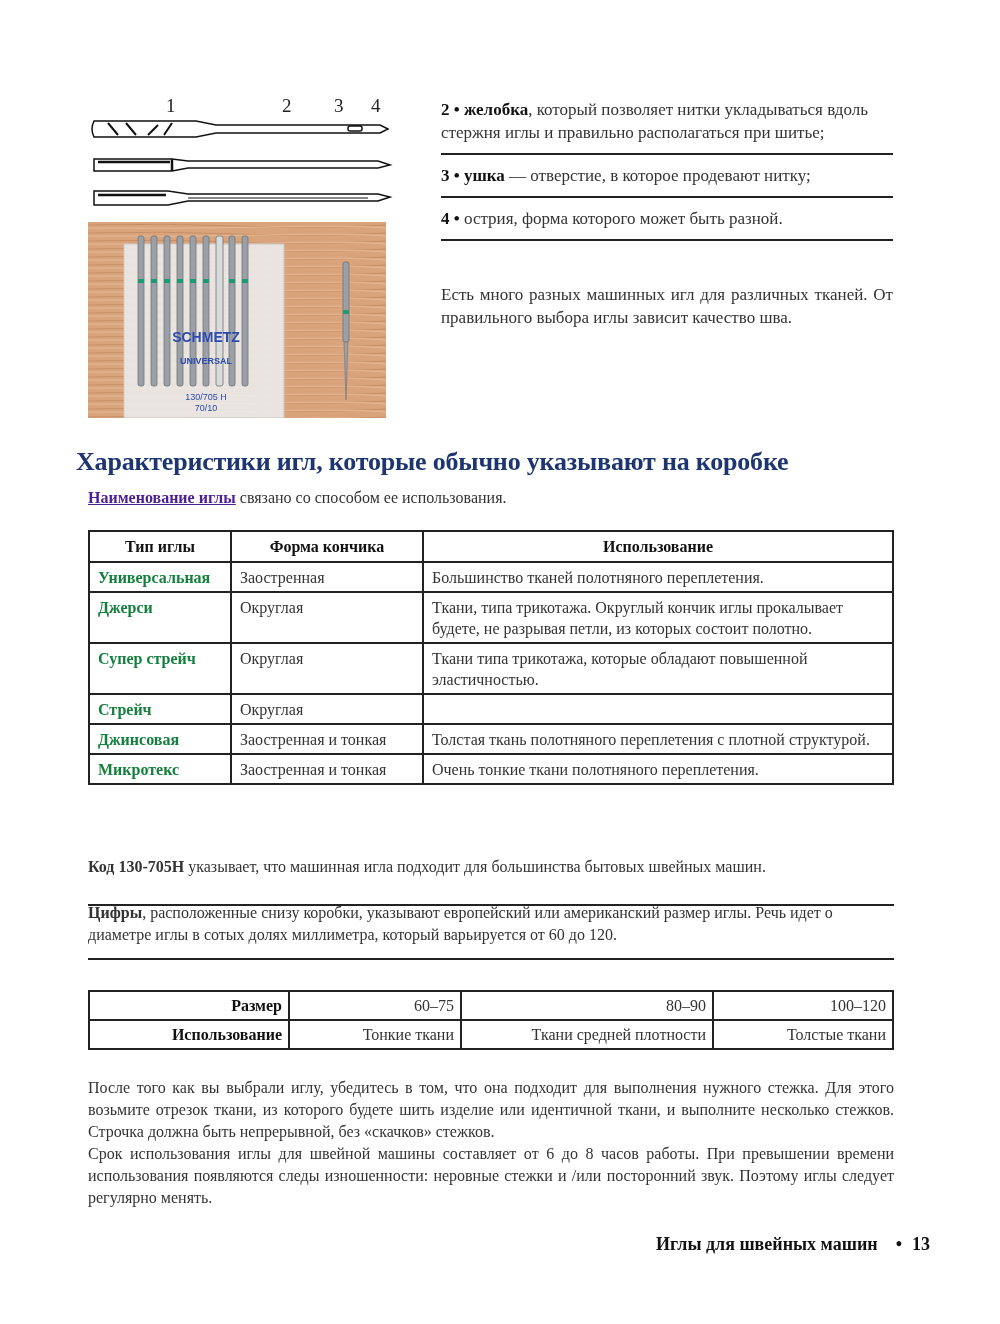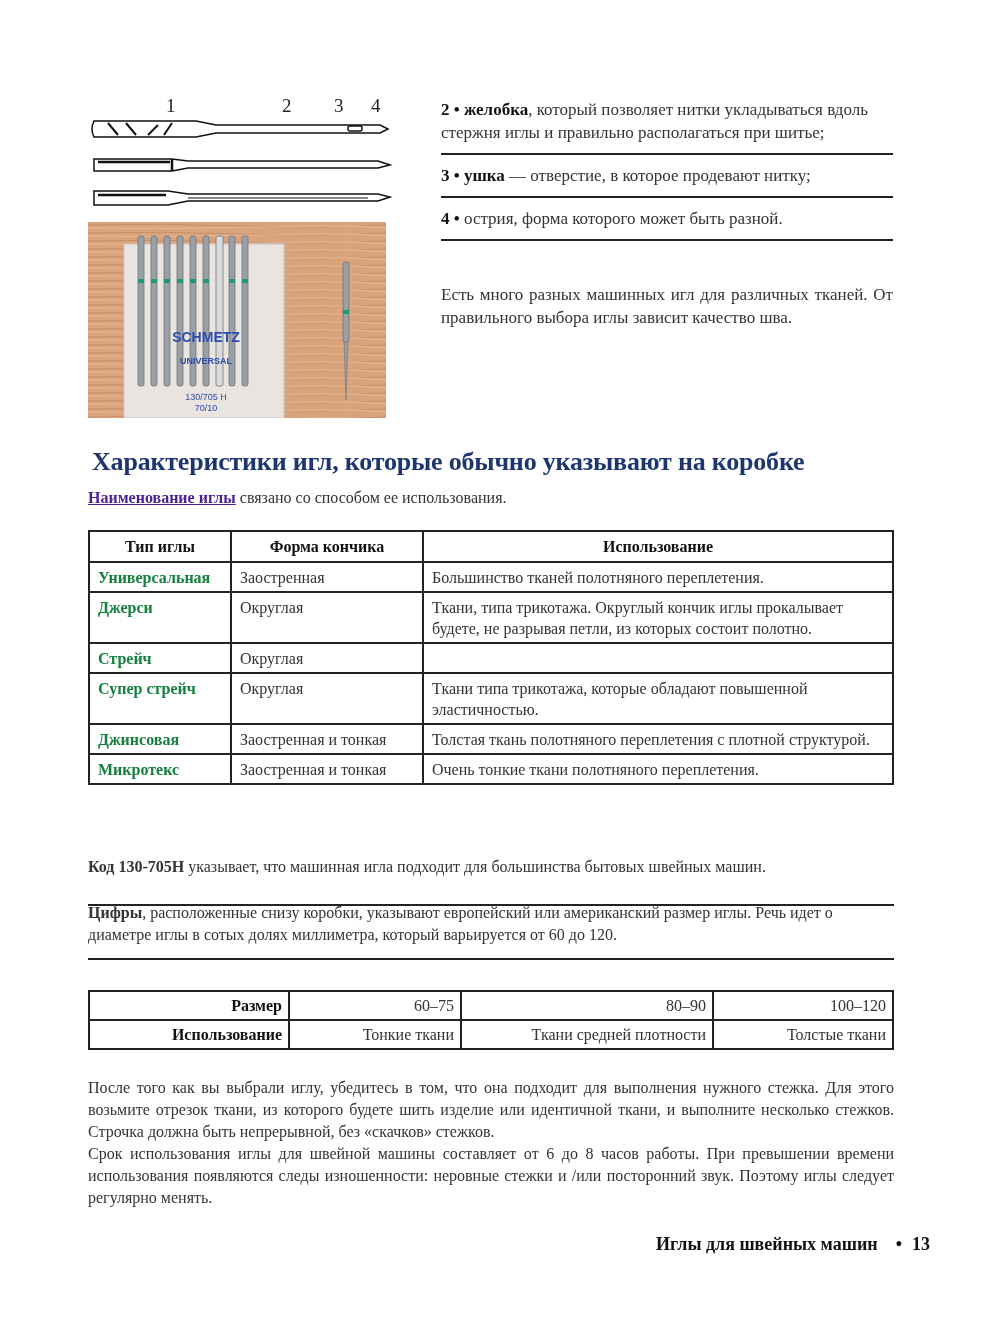--- a/index.html
+++ b/index.html
@@ -13,21 +13,21 @@
 
   
   #photo { left: 88px; top: 222px; width: 298px; height: 196px; overflow: hidden; }
 
   
   #parts { left: 441px; top: 98px; width: 452px; }
   .part { font-size: 17px; line-height: 23px; padding: 0 0 9px 0; border-bottom: 2px solid #222; margin-bottom: 9px; color: #333; }
   .part b { color: #111; }
   #intro { left: 441px; top: 283px; width: 452px; font-size: 17px; line-height: 23px; color: #333; text-align: justify; }
 
-  h2 { position: absolute; left: 92px; top: 447px; margin: 0; font-size: 26px; font-weight: bold;
+  h2 { position: absolute; left: 76px; top: 447px; margin: 0; font-size: 26px; font-weight: bold;
        color: #1d3570; letter-spacing: -0.2px; }
   #subtitle { left: 88px; top: 489px; font-size: 16px; color: #333; }
   #subtitle b { color: #4c1d95; text-decoration: underline; }
 
   table { border-collapse: collapse; position: absolute; }
   td, th { border: 2px solid #222; font-size: 16px; line-height: 21px; vertical-align: top; color: #333; }
   th { font-weight: bold; color: #111; text-align: center; padding: 4px 8px; }
   #needle-table { left: 88px; top: 530px; width: 806px; }
   #needle-table td { padding: 4px 8px 3px 8px; }
   #needle-table td.type { font-weight: bold; color: #15803d; }
@@ -156,28 +156,28 @@
       <td class="type">Универсальная</td>
       <td>Заостренная</td>
       <td>Большинство тканей полотняного переплетения.</td>
     </tr>
     <tr>
       <td class="type">Джерси</td>
       <td>Округлая</td>
       <td>Ткани, типа трикотажа. Округлый кончик иглы прокалывает будете, не разрывая петли, из которых состоит полотно.</td>
     </tr>
     <tr>
+      <td class="type">Супер стрейч</td>
+      <td>Округлая</td>
+      <td>Ткани типа трикотажа, которые обладают повышенной эластичностью.</td>
+    </tr>
+    <tr>
       <td class="type">Стрейч</td>
       <td>Округлая</td>
       <td>&nbsp;</td>
-    </tr>
-    <tr>
-      <td class="type">Супер стрейч</td>
-      <td>Округлая</td>
-      <td>Ткани типа трикотажа, которые обладают повышенной эластичностью.</td>
     </tr>
     <tr>
       <td class="type">Джинсовая</td>
       <td>Заостренная и тонкая</td>
       <td>Толстая ткань полотняного переплетения с плотной структурой.</td>
     </tr>
     <tr>
       <td class="type">Микротекс</td>
       <td>Заостренная и тонкая</td>
       <td>Очень тонкие ткани полотняного переплетения.</td>

